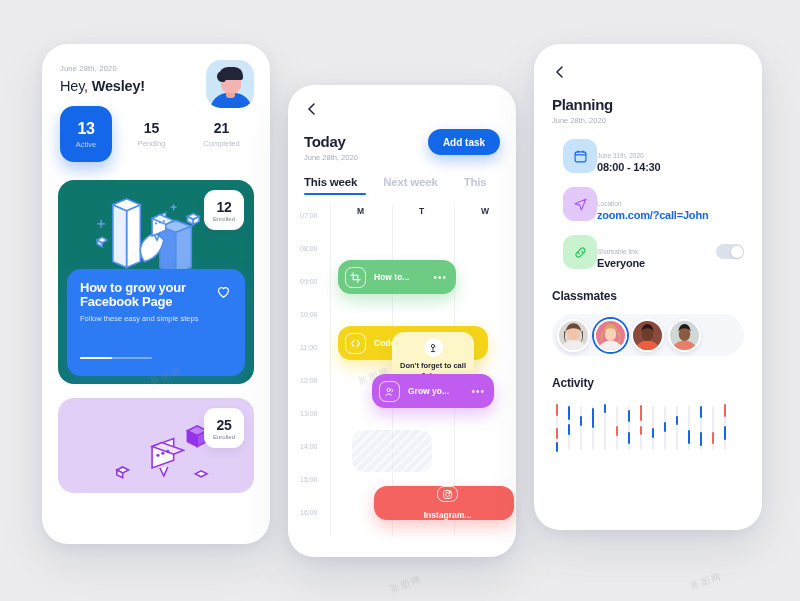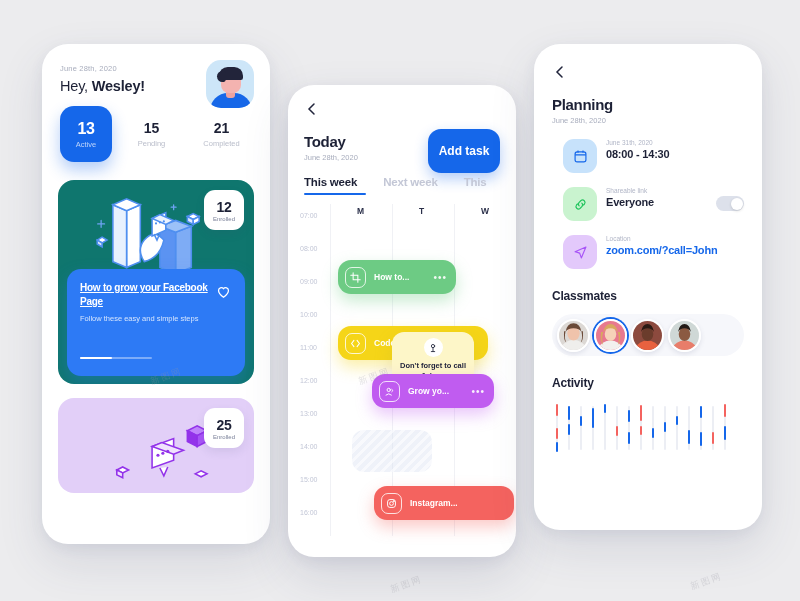--- a/index.html
+++ b/index.html
@@ -80,41 +80,41 @@
   }
   .enrolled-badge .n { font-size:14px; font-weight:bold; color:#1d2136; letter-spacing:-.4px;}
   .enrolled-badge .l { font-size:6px; color:#7a8099; margin-top:1px; }
 
   .illus { position:absolute; left:0; top:8px; width:100%; height:110px; }
   .course-panel {
     position:absolute; left:9px; right:9px; bottom:8px; height:107px;
     background:#2d7af5; border-radius:14px; padding:12px 13px 0 13px;
     box-shadow: 0 8px 18px rgba(45,122,245,.30);
   }
-  .course-title { color:#fff; font-size:10px; font-weight:bold; line-height:14px; letter-spacing:-.25px; width:140px;text-decoration:underline;}
+  .course-title { color:#fff; font-size:13px; font-weight:bold; line-height:14px; letter-spacing:-.25px; width:140px;}
   .course-sub { color:#d5e5fe; font-size:7.5px; line-height:10.5px; margin-top:5px; width:120px;}
   .heart { position:absolute; right:13px; top:14px; width:17px; height:17px; }
   .progress-wrap { position:absolute; left:13px; bottom:17px; width:72px; height:2.5px;
                    background:rgba(255,255,255,.38); border-radius:2px; }
   .progress-fill { width:45%; height:100%; background:#fff; border-radius:2px; }
   .enroll-btn {
     position:absolute; right:11px; bottom:9px; width:72px; height:28px;
     border:1.4px solid rgba(255,255,255,.85); border-radius:14px;
     display:flex; align-items:center; justify-content:center; gap:6px;
   }
   .enroll-btn span { color:#fff; font-size:9px; font-weight:bold; }
 
   
   .s2-head { padding: 16px 16px 0 16px; position:relative; }
   .backchev { width:16px; height:16px; }
   .s2-title { font-size:15px; color:#1d2136; font-weight:bold; margin-top:12px; letter-spacing:-.3px;}
   .s2-date { font-size:7.5px; color:#a8adbd; margin-top:3px; }
   .add-task {
-    position:absolute; right:16px; top:44px; width:72px; height:44px;
-    background:#1567ea; border-radius:13px; color:#fff; font-size:12px; font-weight:bold;
+    position:absolute; right:16px; top:44px; width:72px; height:26px;
+    background:#1567ea; border-radius:13px; color:#fff; font-size:10px; font-weight:bold;
     display:flex; align-items:center; justify-content:center;
     box-shadow:0 6px 14px rgba(21,103,234,.32);
     text-align:center;
   }
   .tabs { display:flex; gap:26px; padding: 14px 16px 0 16px; position:relative; }
   .tab { font-size:11.5px; color:#c3c7d6; font-weight:bold; letter-spacing:-.2px; white-space:nowrap;}
   .tab.active { color:#1d2136; }
   .tab-underline { position:absolute; left:16px; bottom:-7px; width:62px; height:2.5px;
                    background:#1567ea; border-radius:2px; }
 
@@ -129,39 +129,39 @@
     position:absolute; border-radius:13px; height:34px; display:flex; align-items:center;
     padding-left:7px; gap:8px;
   }
   .chip .ic { width:21px; height:21px; border-radius:7px; border:1.3px solid rgba(255,255,255,.8);
               display:flex; align-items:center; justify-content:center; }
   .chip .tx { color:#fff; font-size:8.5px; font-weight:bold; }
   .chip .dots { position:absolute; right:9px; color:#fff; font-size:10px; letter-spacing:1px; opacity:.9;}
   .chip-green { background:#6dcb84; box-shadow:0 7px 16px rgba(109,203,132,.38); }
   .chip-yellow{ background:#f5d518; box-shadow:0 7px 16px rgba(245,213,24,.38); }
   .chip-purple{ background:#c05cf0; box-shadow:0 7px 16px rgba(192,92,240,.35); }
-  .chip-red   { background:#f4635f; box-shadow:0 7px 16px rgba(244,99,95,.35); }
+  .chip-red   { background:#f4635f; box-shadow:0 7px 16px rgba(244,99,95,.35);flex-direction:column; }
   .chip-ghost { background:rgba(218,224,240,.42); border-radius:12px;
                 background-image: repeating-linear-gradient(135deg, rgba(255,255,255,.55) 0 3px, rgba(0,0,0,0) 3px 7px); }
 
   .tooltip {
     position:absolute; background:#fdf6c8; border-radius:12px; width:82px; height:54px;
     display:flex; flex-direction:column; align-items:center; padding-top:6px;
     box-shadow:0 8px 18px rgba(180,170,60,.22);
   }
   .tooltip .pin { width:19px; height:19px; border-radius:50%; background:#fff;
                   display:flex; align-items:center; justify-content:center; }
   .tooltip .t { font-size:7.5px; color:#22253c; font-weight:bold; text-align:center;
                 line-height:9.5px; margin-top:4px; }
 
   
   .s3 { padding: 20px 18px 0 18px; }
   .s3-title { font-size:15px; color:#1d2136; font-weight:bold; margin-top:12px; letter-spacing:-.3px;}
   .s3-date { font-size:7.5px; color:#a8adbd; margin-top:3px; }
-  .drow { display:flex; align-items:flex-start; gap:9px; margin-top:14px; position:relative;padding-left:11px; }
+  .drow { display:flex; align-items:flex-end; gap:0; margin-top:14px; position:relative;padding-left:11px; }
   .drow .tile { width:34px; height:34px; border-radius:11px; flex:0 0 34px;
                 display:flex; align-items:center; justify-content:center; }
   .tile-blue { background:#c7e2fb; }
   .tile-purple{ background:#e3c9fb; }
   .tile-green { background:#c9f3cf; }
   .drow .lbl { font-size:6.5px; color:#b0b5c6; }
   .drow .val { font-size:11px; color:#1d2136; font-weight:bold; margin-top:2px; letter-spacing:-.2px;}
   .drow .val.link { color:#1567ea; }
   .toggle { position:absolute; right:0; top:9px; width:28px; height:15px;
             background:#dde1eb; border-radius:9px; }
@@ -404,45 +404,45 @@
           </svg>
         </div>
         <div>
           <div class="lbl">June 31th, 2020</div>
           <div class="val">08:00 - 14:30</div>
         </div>
       </div>
 
       
       <div class="drow">
+        <div class="tile tile-purple">
+          <svg width="15" height="15" viewBox="0 0 18 18" fill="none" stroke="#a855f7" stroke-width="1.4" stroke-linejoin="round">
+            <path d="M15.5 2.5 L2.5 8 L8 9.8 L10 15.5 Z"></path>
+          </svg>
+        </div>
+        <div>
+          <div class="lbl">Location</div>
+          <div class="val link">zoom.com/?call=John</div>
+        </div>
+      </div>
+
+      
+      <div class="drow">
         <div class="tile tile-green">
           <svg width="15" height="15" viewBox="0 0 18 18" fill="none" stroke="#22c55e" stroke-width="1.4" stroke-linecap="round">
             <path d="M7.4 10.6 a3 3 0 0 1 0 -4.2 L9.6 4.2 a3 3 0 0 1 4.2 4.2 L12.6 9.6"></path>
             <path d="M10.6 7.4 a3 3 0 0 1 0 4.2 L8.4 13.8 a3 3 0 0 1 -4.2 -4.2 L5.4 8.4"></path>
           </svg>
         </div>
         <div>
           <div class="lbl">Shareable link</div>
           <div class="val">Everyone</div>
         </div>
         <div class="toggle">
           <div class="knob"></div>
-        </div>
-      </div>
-
-      
-      <div class="drow">
-        <div class="tile tile-purple">
-          <svg width="15" height="15" viewBox="0 0 18 18" fill="none" stroke="#a855f7" stroke-width="1.4" stroke-linejoin="round">
-            <path d="M15.5 2.5 L2.5 8 L8 9.8 L10 15.5 Z"></path>
-          </svg>
-        </div>
-        <div>
-          <div class="lbl">Location</div>
-          <div class="val link">zoom.com/?call=John</div>
         </div>
       </div>
 
       <div class="sec-title">Classmates</div>
       <div class="mates">
         <div class="mate">
           <svg class="sk" viewBox="0 0 40 40">
             <rect width="40" height="40" fill="#dcd8d4"></rect>
             <path d="M0 40 q8 -14 20 -14 q12 0 20 14 Z" fill="#efeeec"></path>
             <ellipse cx="20" cy="17" rx="8.5" ry="10" fill="#f0c3ab"></ellipse>

